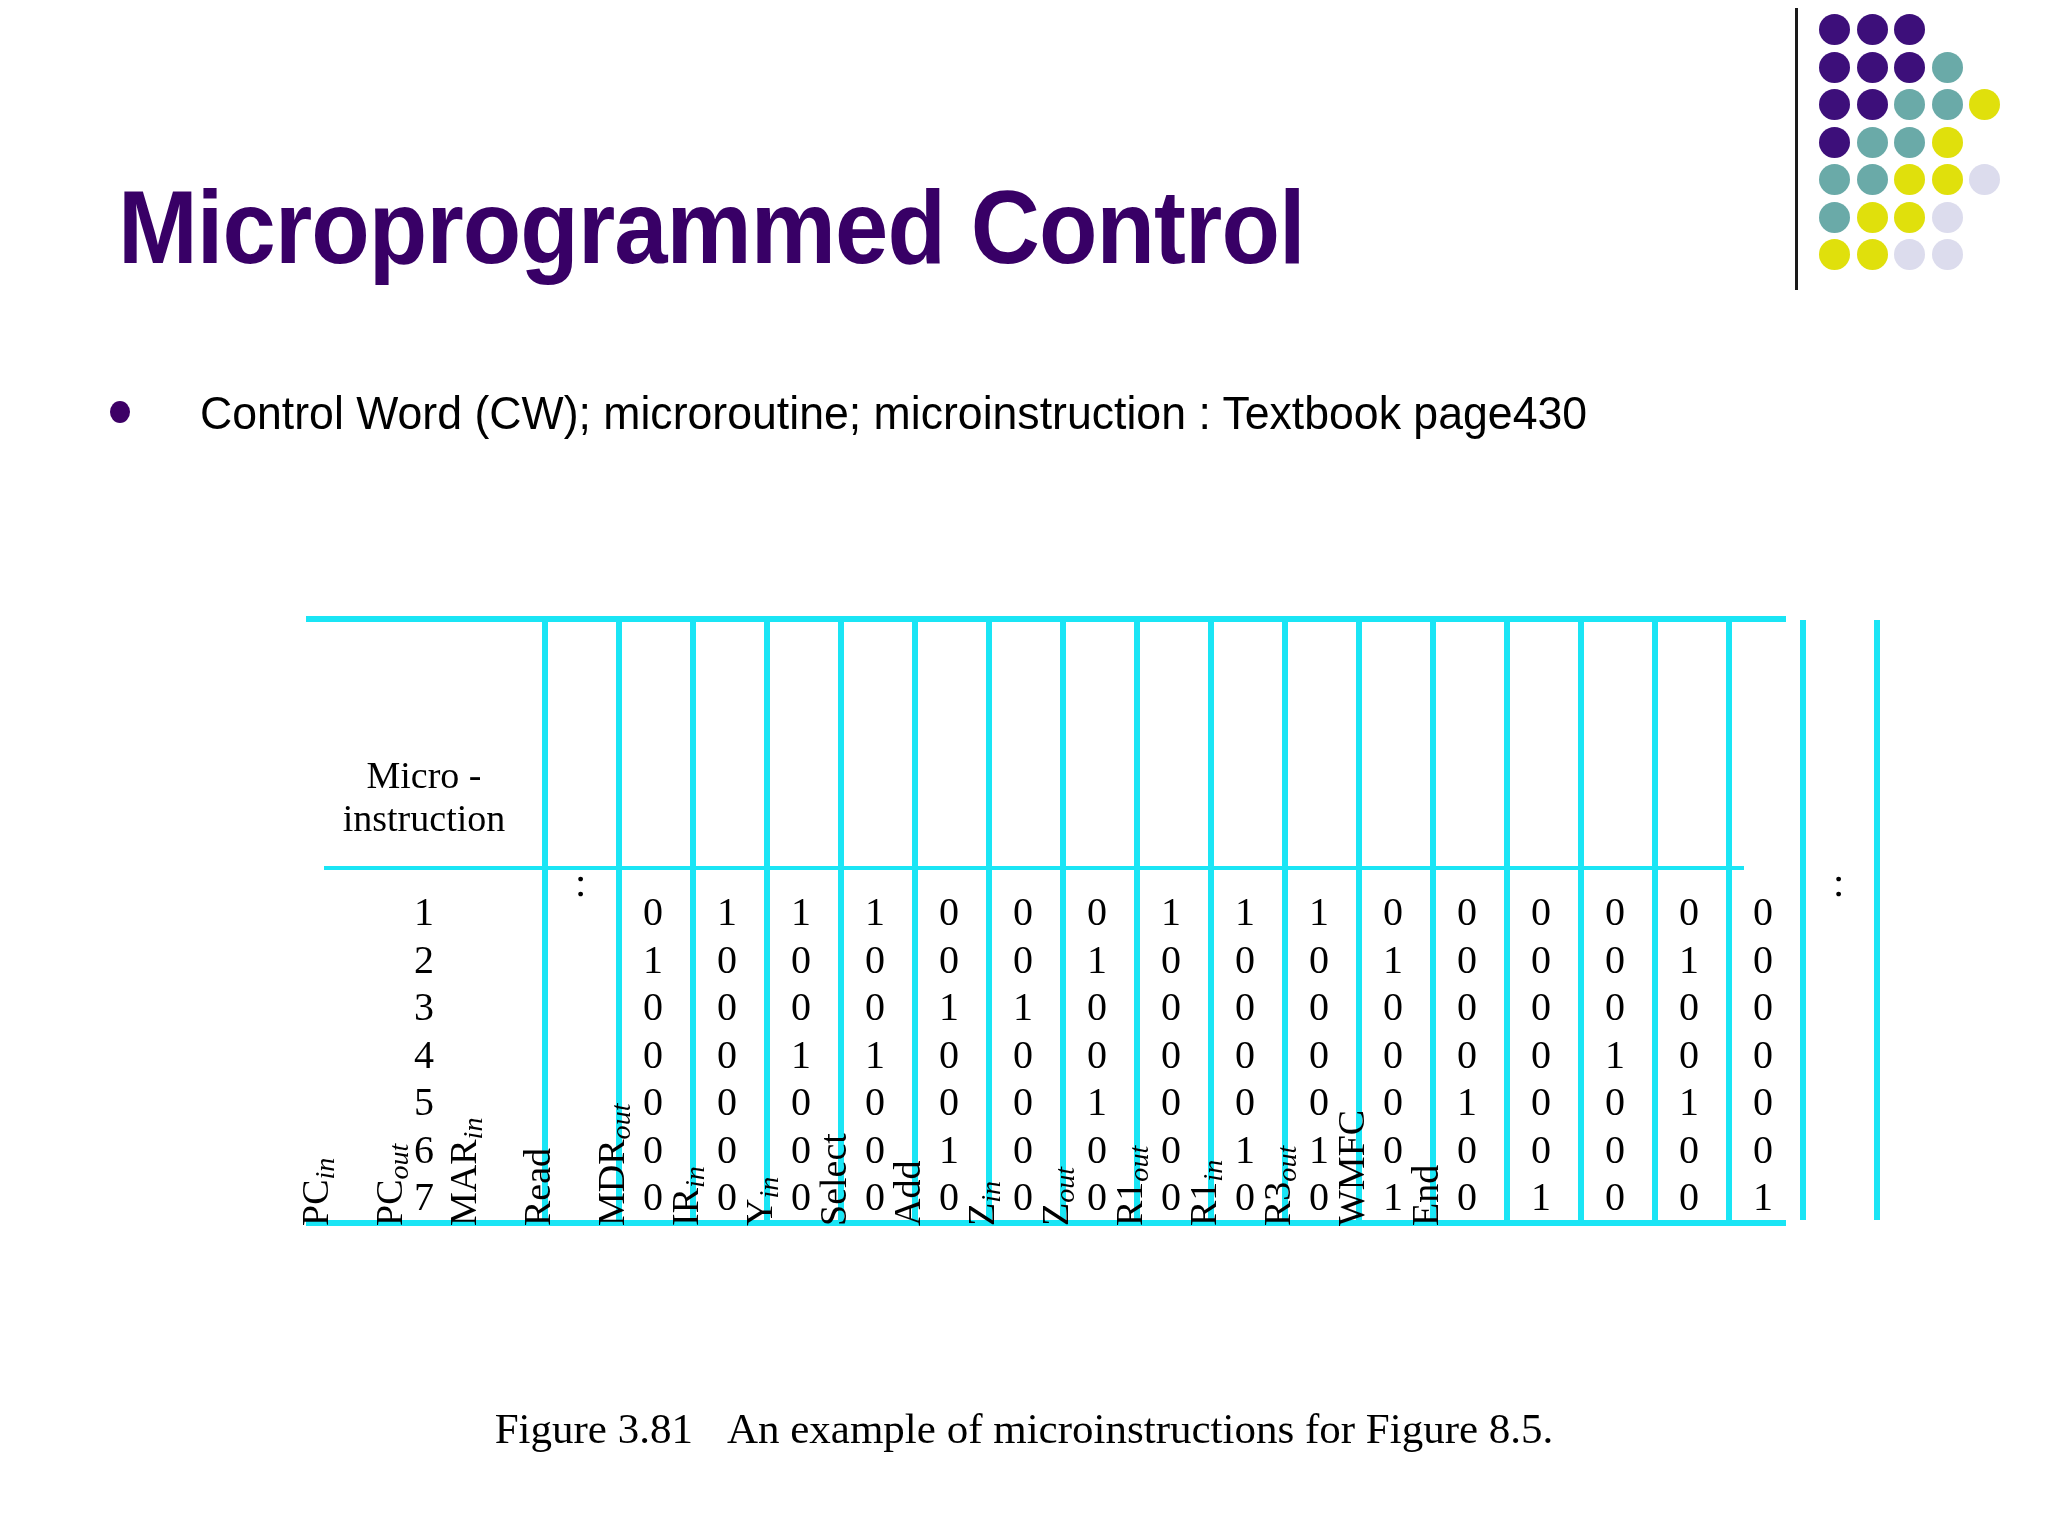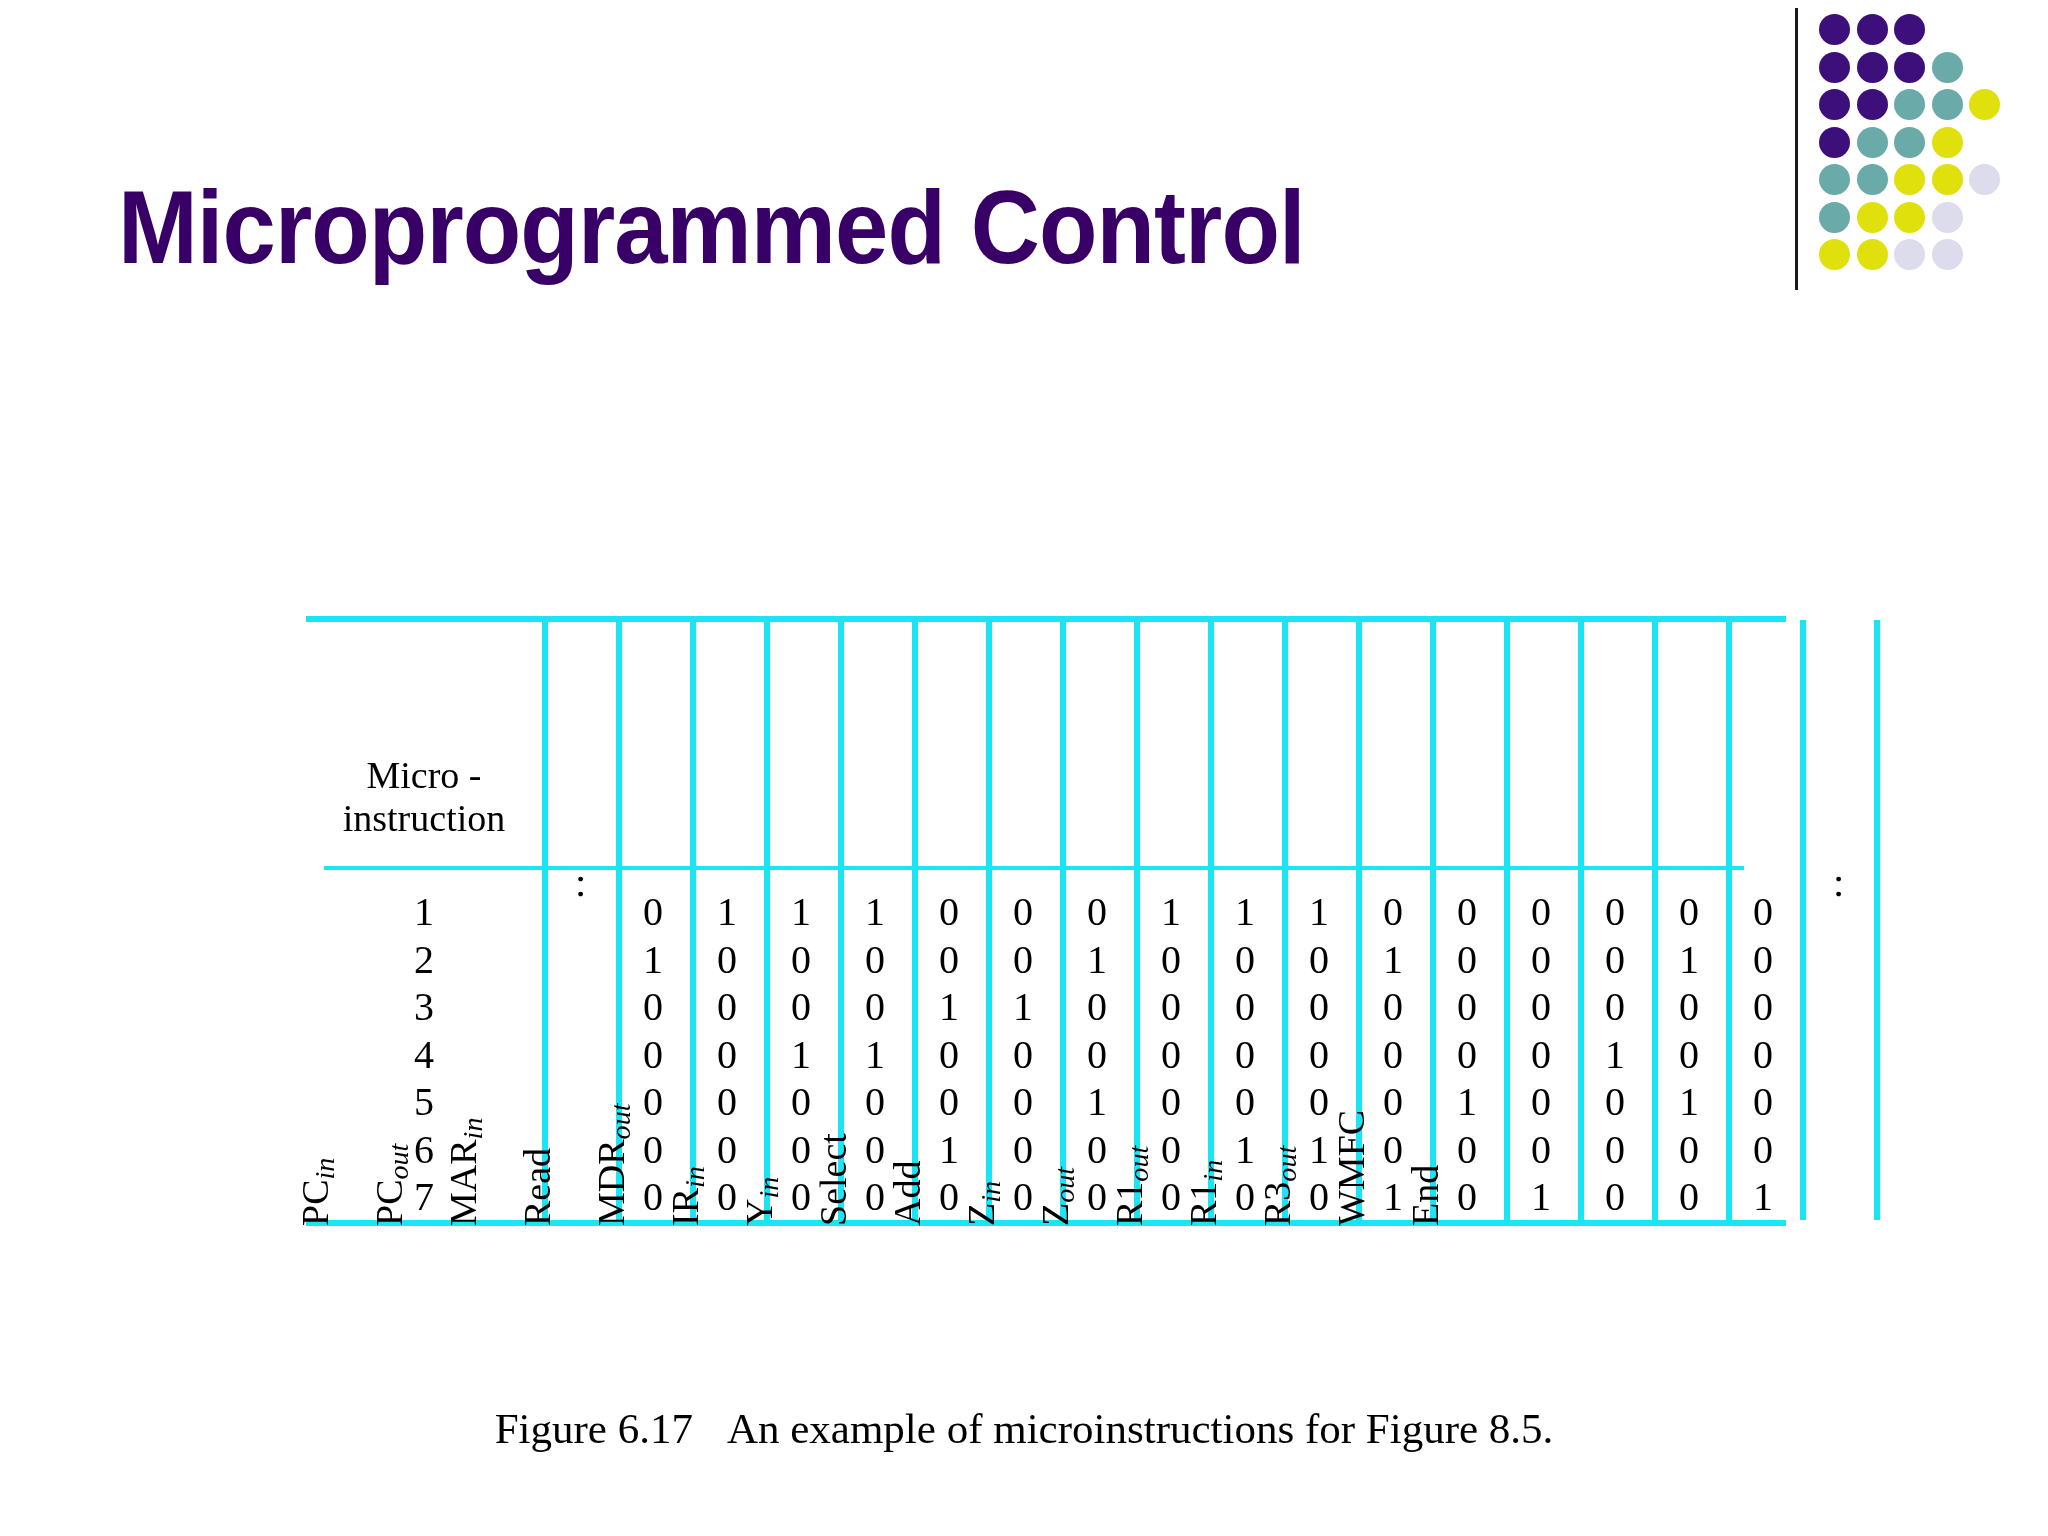--- a/index.html
+++ b/index.html
@@ -222,20 +222,24 @@
       <div class="logo-dot" style="left: 0px; top: 225px; background: rgb(224, 224, 12);"></div>
       <div class="logo-dot" style="left: 37.5px; top: 225px; background: rgb(224, 224, 12);"></div>
       <div class="logo-dot" style="left: 75px; top: 225px; background: rgb(220, 220, 237);"></div>
       <div class="logo-dot" style="left: 112.5px; top: 225px; background: rgb(220, 220, 237);"></div>
     </div>
 </div>
 
 <div id="page-title">Microprogrammed Control</div>
 
 <div id="bullet-list">
+  <div class="bullet-row">
+    <span class="bullet-dot"></span>
+    <div class="bullet-text">Control Word (CW); microroutine; microinstruction  : Textbook page430</div>
+  </div>
 </div>
 
 <div id="figure-block">
   <div id="micro-table">
     <div class="rule-h" id="rule-top"></div>
     <div class="rule-h" id="rule-header"></div>
     <div class="rule-h" id="rule-bottom"></div>
 
     <div id="hdr-first">
       <div>Micro -</div>
@@ -401,14 +405,14 @@
         <div class="cell" style="left: 1131px; top: 557px;">0</div>
         <div class="cell" style="left: 1205px; top: 557px;">1</div>
         <div class="cell" style="left: 1279px; top: 557px;">0</div>
         <div class="cell" style="left: 1353px; top: 557px;">0</div>
         <div class="cell" style="left: 1427px; top: 557px;">1</div>
       </div>
   </div>
 </div>
 
 <div id="figure-caption">
-  <span>Figure 6.17</span><span class="cap-gap"></span><span>An example of microinstructions for Figure 8.5.</span>
+  <span>Figure 3.81</span><span class="cap-gap"></span><span>An example of microinstructions for Figure 8.5.</span>
 </div>
 
 </body></html>

